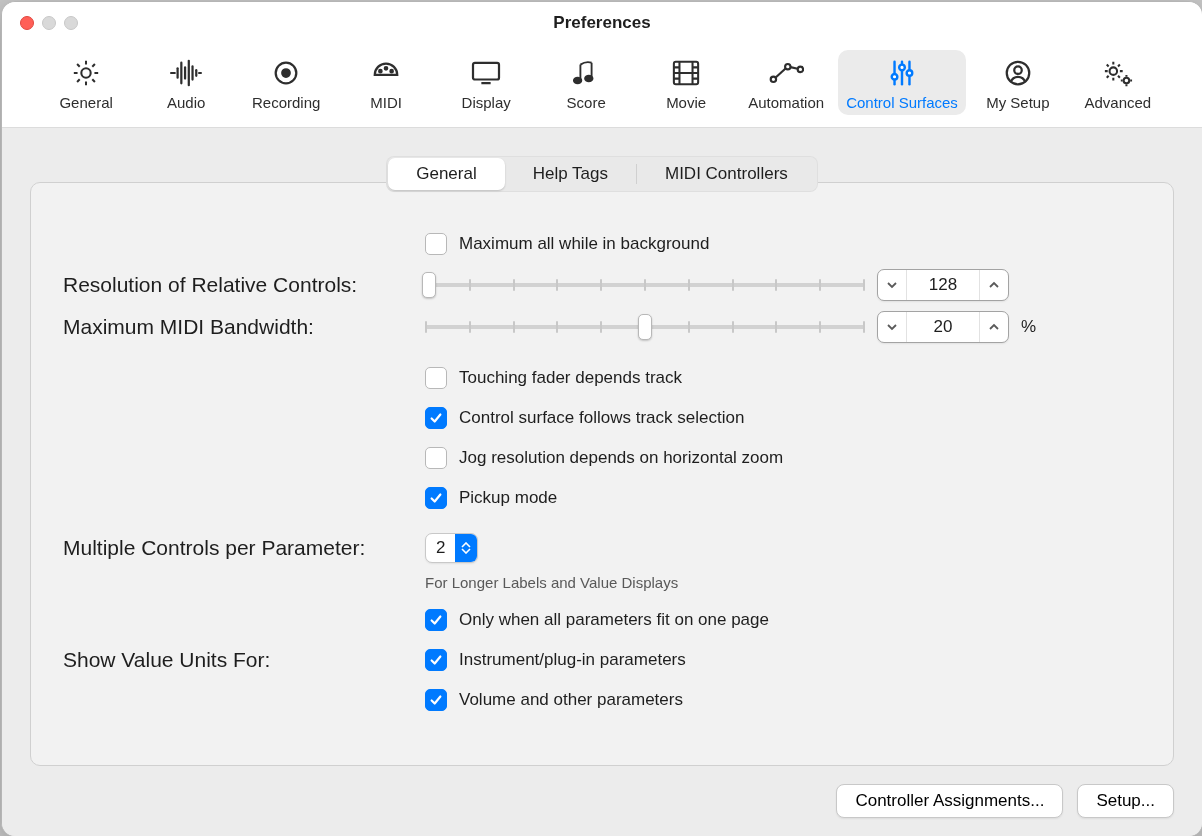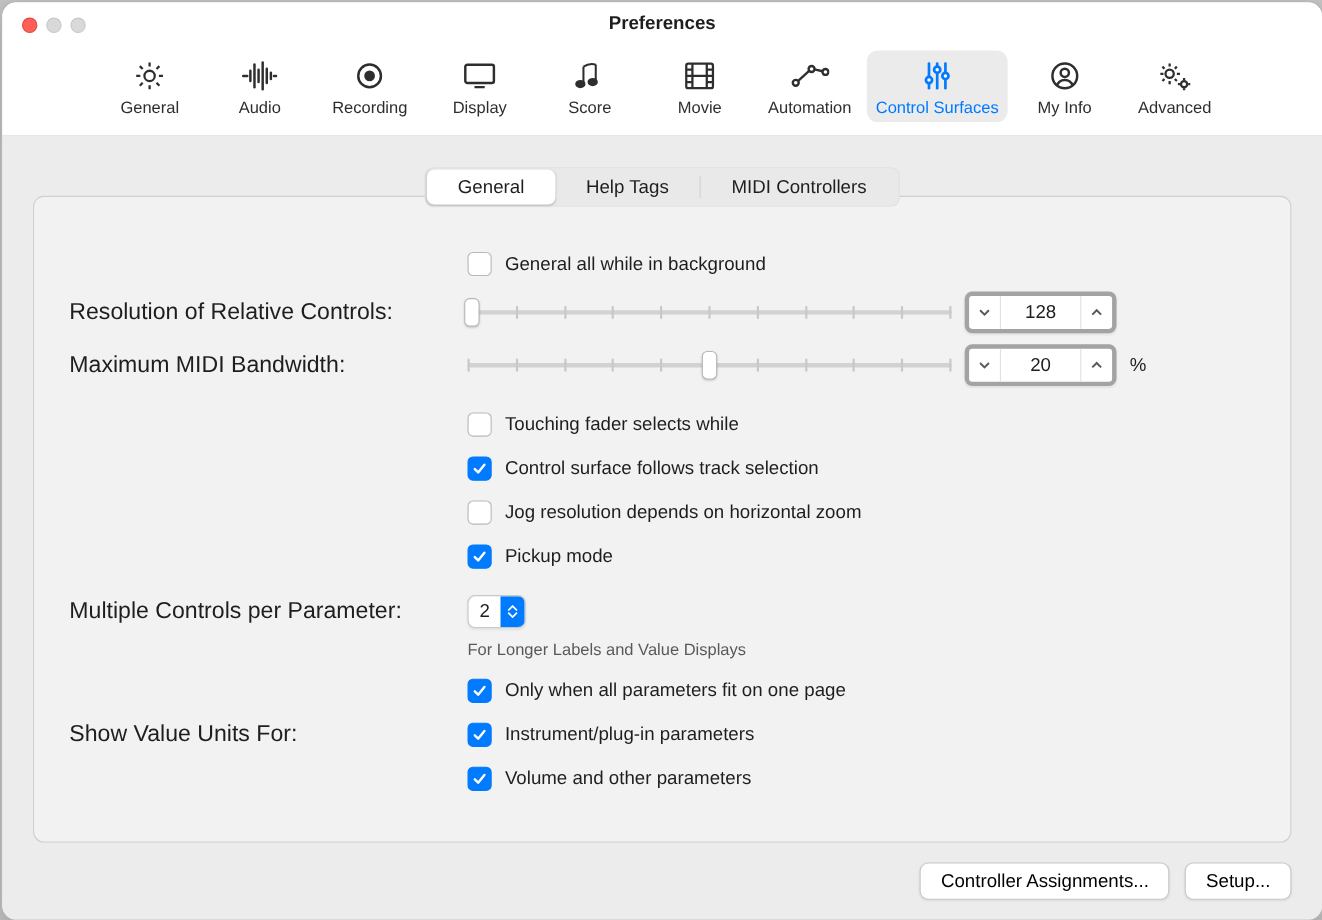--- a/index.html
+++ b/index.html
@@ -190,21 +190,21 @@
     position:absolute; top:50%; transform:translate(-50%,-50%);
     width:12px; height:24px;
     background:#fff; border:1px solid #b8b8b8;
     border-radius:5px;
     box-shadow: 0 1px 2px rgba(0,0,0,0.2);
   }
   
   .stepper {
     display:flex; align-items:stretch;
     background: var(--stepper-bg);
-    border: 4px solid #a3a3a3;
+    border: 1px solid #a3a3a3;
     border-radius: 7px;
     height: 30px;
     overflow: hidden;
     box-shadow: var(--shadow);
   }
   .stepper .st-btn {
     width: 28px;
     display:flex; align-items:center; justify-content:center;
     color:#5a5a5a; cursor:default;
   }
@@ -300,20 +300,31 @@
     <div class="tool">
       <span class="icon">
         <svg viewBox="0 0 32 32" width="30" height="30" fill="none" stroke="currentColor" stroke-width="2.4">
           <circle cx="16" cy="16" r="11"></circle>
             <circle cx="16" cy="16" r="4" fill="currentColor"></circle>
         </svg>
       </span>
       <span class="label">Recording</span>
     </div>
 
+    <div class="tool">
+      <span class="icon">
+        <svg viewBox="0 0 32 32" width="30" height="30" fill="none" stroke="currentColor" stroke-width="2.4">
+          <path d="M4 18a12 12 0 0 1 24 0 H4 Z"></path>
+          <circle cx="10" cy="14" r="1.3" fill="currentColor"></circle>
+          <circle cx="16" cy="11" r="1.3" fill="currentColor"></circle>
+          <circle cx="22" cy="14" r="1.3" fill="currentColor"></circle>
+        </svg>
+      </span>
+      <span class="label">MIDI</span>
+    </div>
 
     <div class="tool">
       <span class="icon">
         <svg viewBox="0 0 34 28" width="32" height="26" fill="none" stroke="currentColor" stroke-width="2.4">
           <rect x="3" y="3" width="28" height="18" rx="2"></rect>
           <line x1="12" y1="25" x2="22" y2="25"></line>
         </svg>
       </span>
       <span class="label">Display</span>
     </div>
@@ -377,21 +388,21 @@
     </div>
 
     <div class="tool">
       <span class="icon">
         <svg viewBox="0 0 32 32" width="30" height="30" fill="none" stroke="currentColor" stroke-width="2.4">
           <circle cx="16" cy="16" r="12"></circle>
           <circle cx="16" cy="13" r="4"></circle>
           <path d="M8 26c1.5-4 5-6 8-6s6.5 2 8 6"></path>
         </svg>
       </span>
-      <span class="label">My Info</span>
+      <span class="label">My Setup</span>
     </div>
 
     <div class="tool">
       <span class="icon">
         <svg viewBox="0 0 36 32" width="34" height="30" fill="none" stroke="currentColor" stroke-width="2.2">
           <circle cx="13" cy="14" r="4"></circle>
           <path d="M13 4v3M13 21v3M4 14h3M20 14h3M6 7l2 2M18 19l2 2M20 7l-2 2M8 19l-2 2"></path>
           <circle cx="27" cy="24" r="3"></circle>
           <path d="M27 18v2M27 28v2M21 24h2M31 24h2"></path>
         </svg>
@@ -412,21 +423,21 @@
     </div>
 
     <div class="panel">
 
       <div class="row">
         <div class="label-col"></div>
         <div class="ctrl-col">
           <span class="cb">
             
           </span>
-          <span>General all while in background</span>
+          <span>Maximum all while in background</span>
         </div>
       </div>
 
       <div class="row">
         <div class="label-col">Resolution of Relative Controls:</div>
         <div class="ctrl-col">
           <div class="slider" style="width:440px">
             <div class="track"></div>
             <div class="ticks">
               <div class="tick"></div>
@@ -495,21 +506,21 @@
           <span class="unit">%</span>
         </div>
       </div>
 
       <div style="height:10px"></div>
 
       <div class="row">
         <div class="label-col"></div>
         <div class="ctrl-col">
           <span class="cb"></span>
-          <span>Touching fader selects while</span>
+          <span>Touching fader depends track</span>
         </div>
       </div>
       <div class="row">
         <div class="label-col"></div>
         <div class="ctrl-col">
           <span class="cb checked">
               <svg viewBox="0 0 16 16" fill="none" stroke-width="2.5" stroke-linecap="round" stroke-linejoin="round">
                 <polyline points="3,8.5 6.5,12 13,4"></polyline>
               </svg>
             </span>

